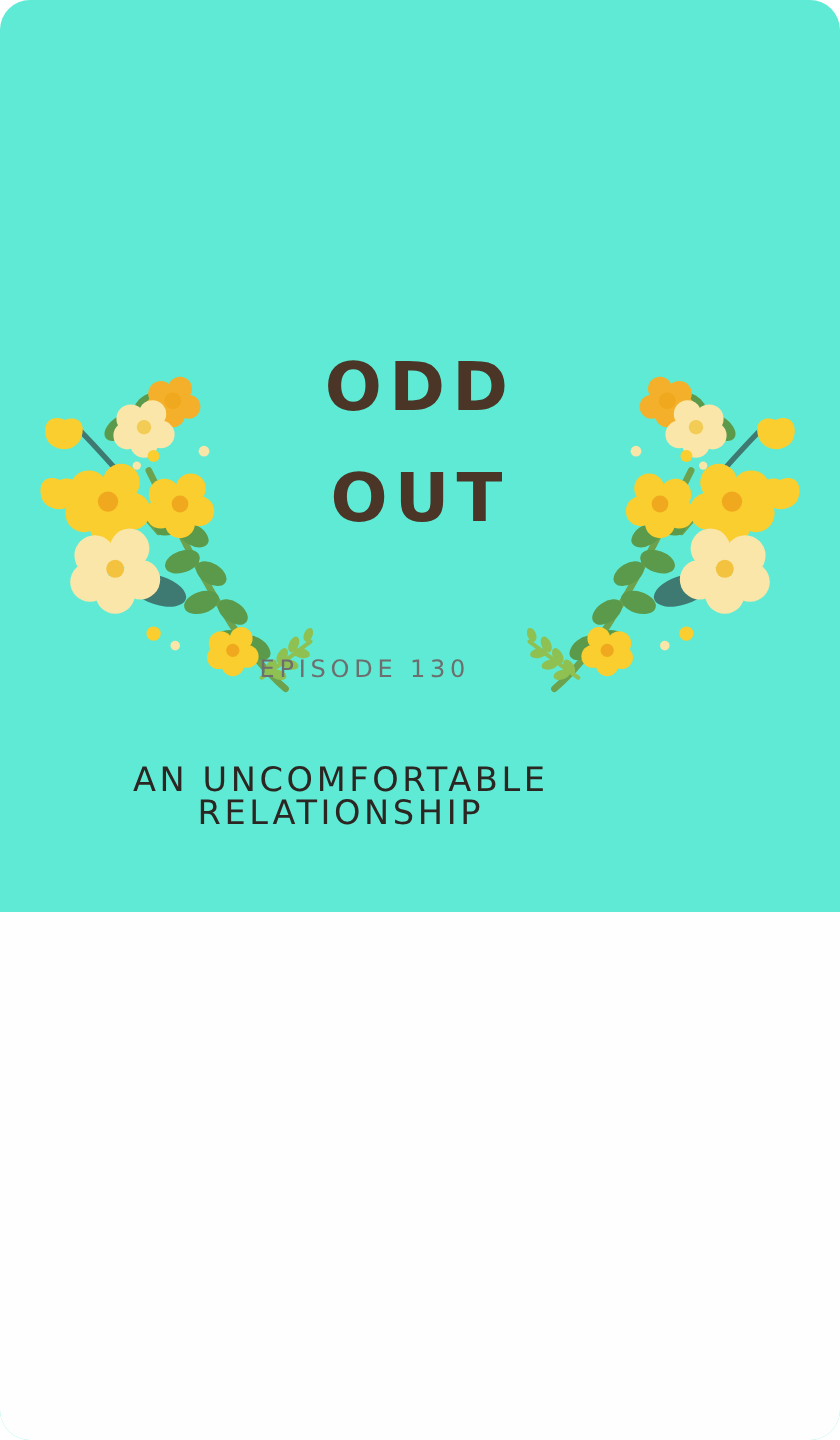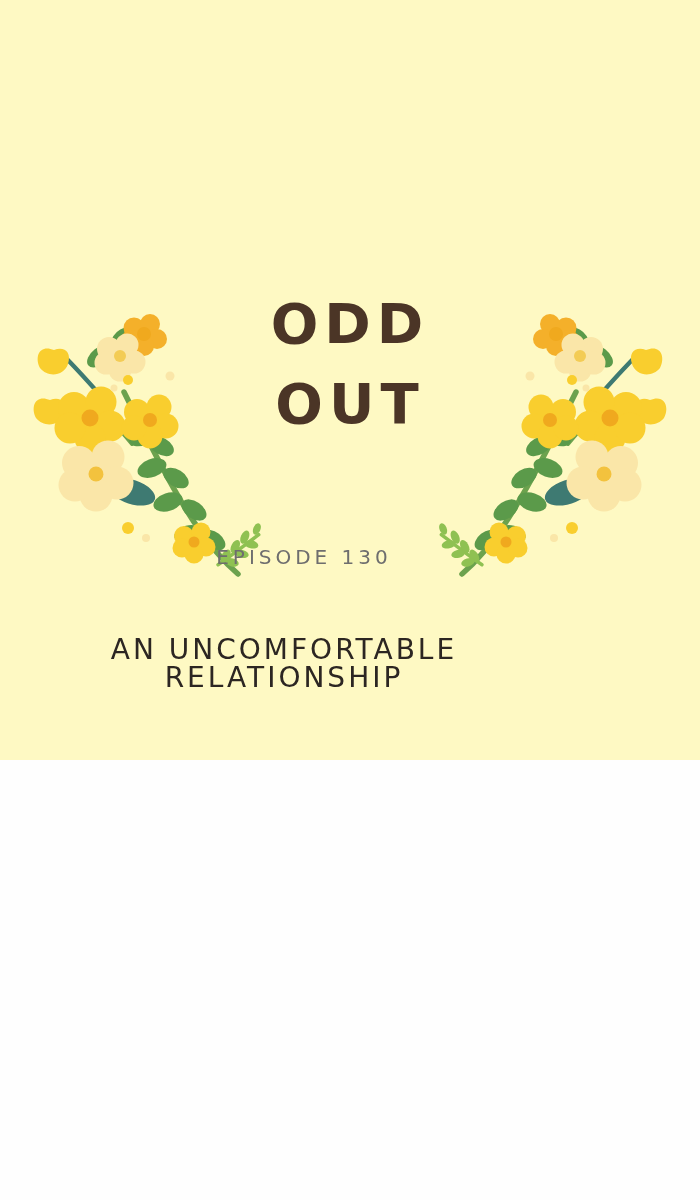--- a/index.html
+++ b/index.html
@@ -11,22 +11,23 @@
     width: 700px;
     height: 1200px;
     overflow: hidden;
     font-family: "DejaVu Sans", sans-serif;
   }
 
   #page {
     position: relative;
     width: 700px;
     height: 1200px;
-    background: #fef9c3;
+    background: #5eead4;
     overflow: hidden;
+    border-radius: 25px;
   }
 
   
   #cover {
     position: absolute;
     left: 0;
     top: 0;
     width: 700px;
     height: 760px;
   }
@@ -52,21 +53,21 @@
   .title-line {
     font-family: "DejaVu Sans", sans-serif;
     font-weight: bold;
     color: #4B3526;
     letter-spacing: 6px;
     line-height: 1;
     white-space: nowrap;
   }
   #title-line-1 { font-size: 56px; }
   #title-line-2 { font-size: 56px; margin-top: 24px; }
-  #title-line-3 { font-size: 56px; margin-top: 24px; }
+  #title-line-3 { font-size: 56px; margin-top: 36px; }
 
   #episode-label {
     position: absolute;
     left: 0;
     top: 545px;
     width: 608px;
     text-align: center;
     font-family: "DejaVu Sans", sans-serif;
     font-size: 20px;
     letter-spacing: 4px;

